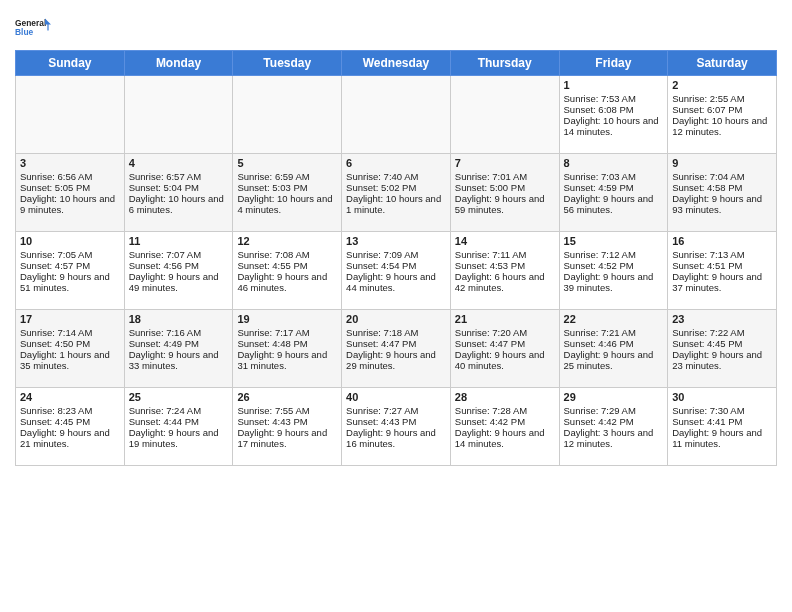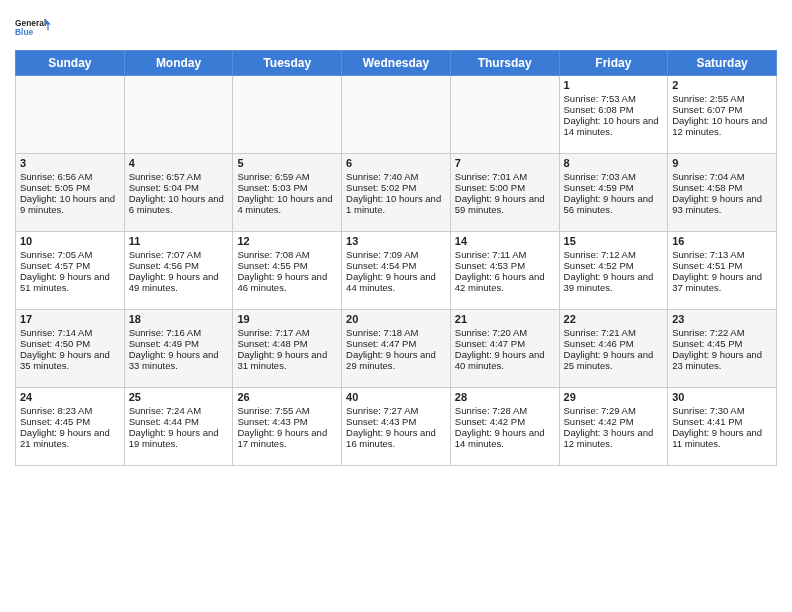--- a/index.html
+++ b/index.html
@@ -207,21 +207,21 @@
             <div>Sunrise: 7:13 AM</div>
             <div>Sunset: 4:51 PM</div>
             <div>Daylight: 9 hours and 37 minutes.</div>
           </td>
         </tr>
         <tr>
           <td>
             <span class="day-num">17</span>
             <div>Sunrise: 7:14 AM</div>
             <div>Sunset: 4:50 PM</div>
-            <div>Daylight: 9 hours and 35 minutes.</div>
+            <div>Daylight: 1 hours and 35 minutes.</div>
           </td>
           <td>
             <span class="day-num">18</span>
             <div>Sunrise: 7:16 AM</div>
             <div>Sunset: 4:49 PM</div>
             <div>Daylight: 9 hours and 33 minutes.</div>
           </td>
           <td>
             <span class="day-num">19</span>
             <div>Sunrise: 7:17 AM</div>

